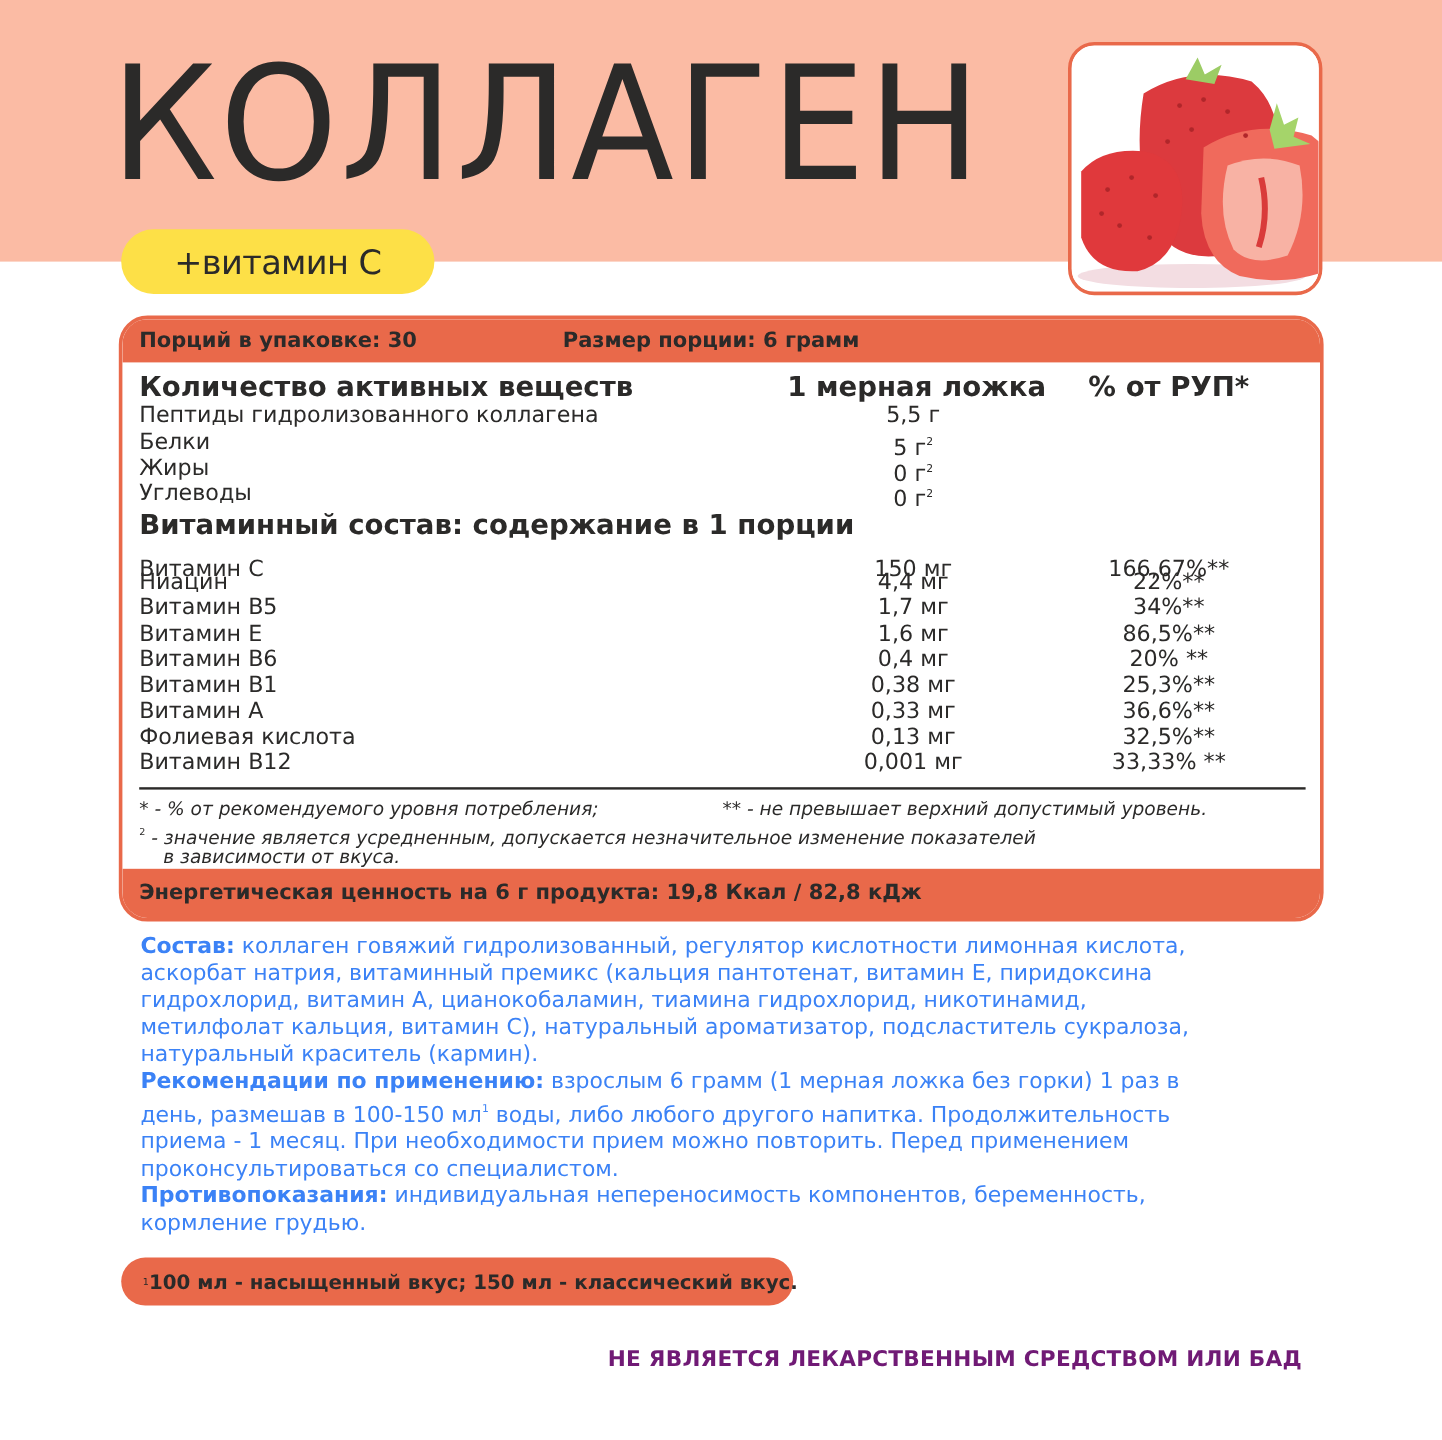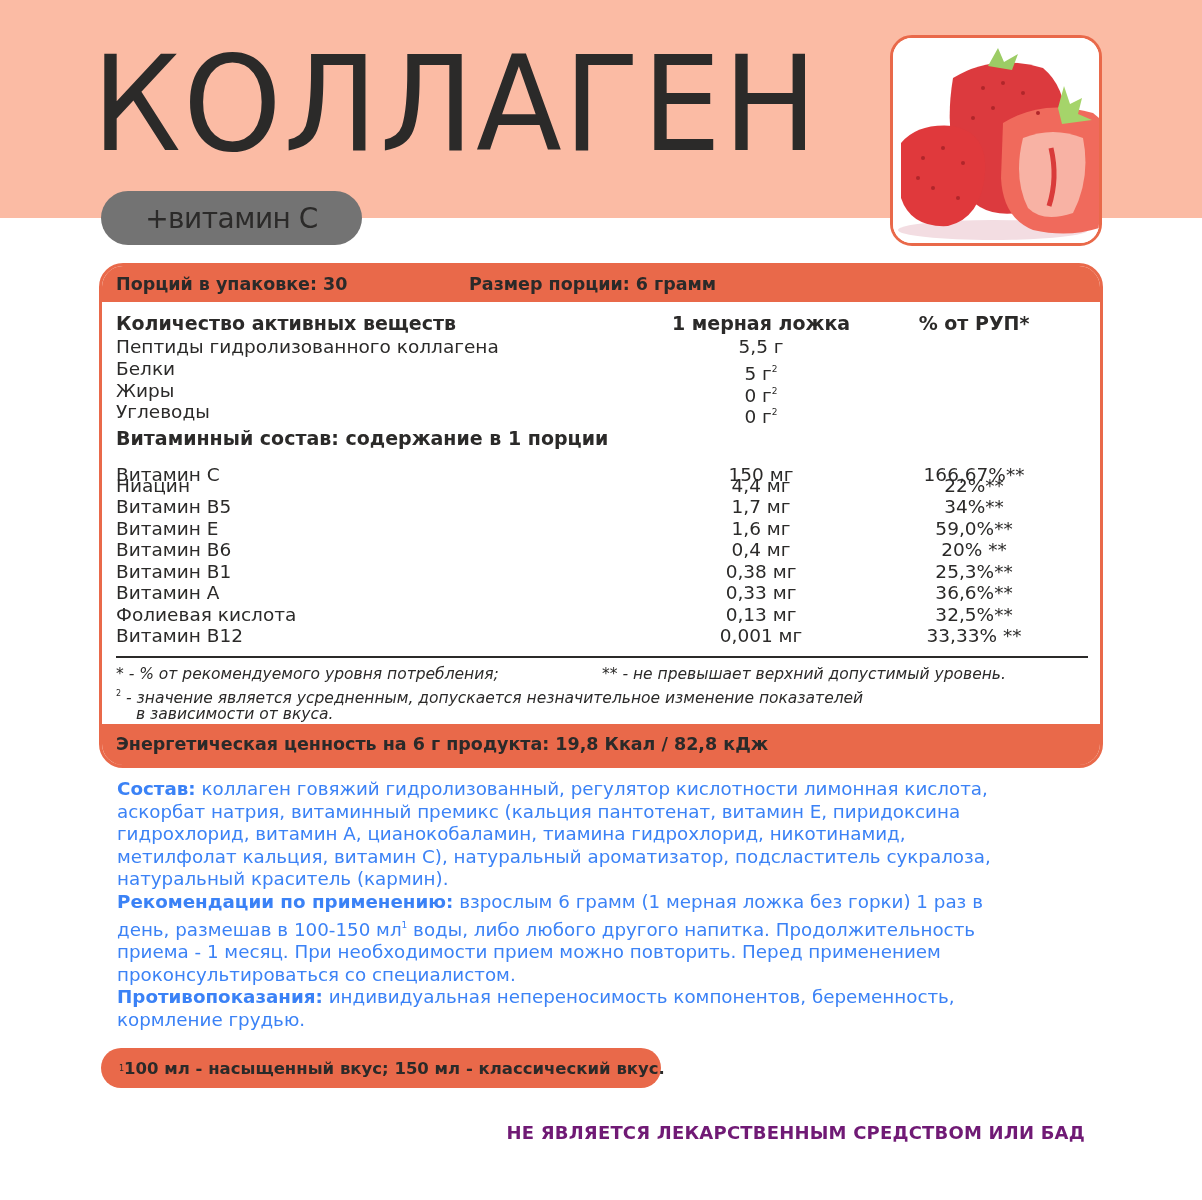--- a/index.html
+++ b/index.html
@@ -4,42 +4,42 @@
 <style>
   * { box-sizing: border-box; margin: 0; padding: 0; }
   html, body { width: 1202px; height: 1200px; background: #ffffff; overflow: hidden; }
   body { position: relative; font-family: "DejaVu Sans", sans-serif; color: #2b2a29; }
 
   .hero-band { position: absolute; left: 0; top: 0; width: 1202px; height: 218px; background: #fbbba4; }
   .title { position: absolute; left: 92px; top: 38px; font-family: "DejaVu Sans", sans-serif;
     font-size: 132px; font-weight: 400; letter-spacing: 2px; line-height: 1; color: #2b2a29;
     transform: scaleX(0.95); transform-origin: left top; }
   .pill-sub { position: absolute; left: 101px; top: 191px; width: 261px; height: 54px;
-    background: #737373; border-radius: 27px; display: flex; align-items: center; justify-content: center;
+    background: #fde047; border-radius: 27px; display: flex; align-items: center; justify-content: center;
     font-family: "DejaVu Sans", sans-serif; font-size: 28px; color: #2b2a29; letter-spacing: -0.5px; }
 
   .photo { position: absolute; left: 890px; top: 35px; width: 212px; height: 211px;
     border: 3px solid #e9694a; border-radius: 22px; background: #ffffff; overflow: hidden; }
   .photo svg { width: 100%; height: 100%; display: block; }
 
   .panel { position: absolute; left: 99px; top: 263px; width: 1004px; height: 505px;
     border: 3px solid #e9694a; border-radius: 24px; background: #ffffff; overflow: hidden; }
   .panel-head { position: absolute; left: 0; top: 0; width: 100%; height: 36px; background: #e9694a;
     font-family: "DejaVu Sans", sans-serif; font-weight: 700; font-size: 17.5px; color: #2b2a29; }
   .panel-head .a { position: absolute; left: 14px; top: 8px; }
   .panel-head .b { position: absolute; left: 367px; top: 8px; }
   .panel-foot { position: absolute; left: 0; bottom: 0; width: 100%; height: 41px; background: #e9694a;
     font-family: "DejaVu Sans", sans-serif; font-weight: 700; font-size: 17.5px; color: #2b2a29; }
   .panel-foot span { position: absolute; left: 14px; top: 10px; }
 
   .row { position: absolute; left: 14px; width: 972px; height: 22px; font-size: 18.5px; line-height: 22px; }
   .row .name { position: absolute; left: 0; top: 0; white-space: nowrap; }
   .row .qty { position: absolute; left: 540px; width: 210px; text-align: center; top: 0; white-space: nowrap; }
   .row .pct { position: absolute; right: 14px; width: 200px; text-align: center; top: 0; white-space: nowrap; }
-  .row.bold { font-weight: 700; font-size: 19px; }
+  .row.bold { font-weight: 700; font-size: 23px; }
   .row sup { font-size: 9px; vertical-align: 8px; }
 
   .sep { position: absolute; left: 14px; top: 390px; width: 972px; height: 2px; background: #2b2a29; }
   .note { position: absolute; left: 14px; font-style: italic; font-size: 15.5px; line-height: 20px; color: #2b2a29; white-space: nowrap; }
   .note sup { font-size: 8px; vertical-align: 7px; font-style: normal; }
 
   .body-text { position: absolute; left: 117px; top: 778px; width: 960px; font-size: 18.3px; line-height: 22.6px; color: #3b82f6; }
   .body-text p { margin: 0; }
   .body-text b { font-weight: 700; }
   .body-text sup { font-size: 9px; vertical-align: 8px; }
@@ -133,21 +133,21 @@
     <span class="pct">22%**</span>
   </div>
   <div class="row" style="top:230px">
     <span class="name">Витамин В5</span>
     <span class="qty">1,7 мг</span>
     <span class="pct">34%**</span>
   </div>
   <div class="row" style="top:252px">
     <span class="name">Витамин Е</span>
     <span class="qty">1,6 мг</span>
-    <span class="pct">59,0%**</span>
+    <span class="pct">86,5%**</span>
   </div>
   <div class="row" style="top:273px">
     <span class="name">Витамин В6</span>
     <span class="qty">0,4 мг</span>
     <span class="pct">20% **</span>
   </div>
   <div class="row" style="top:295px">
     <span class="name">Витамин В1</span>
     <span class="qty">0,38 мг</span>
     <span class="pct">25,3%**</span>

